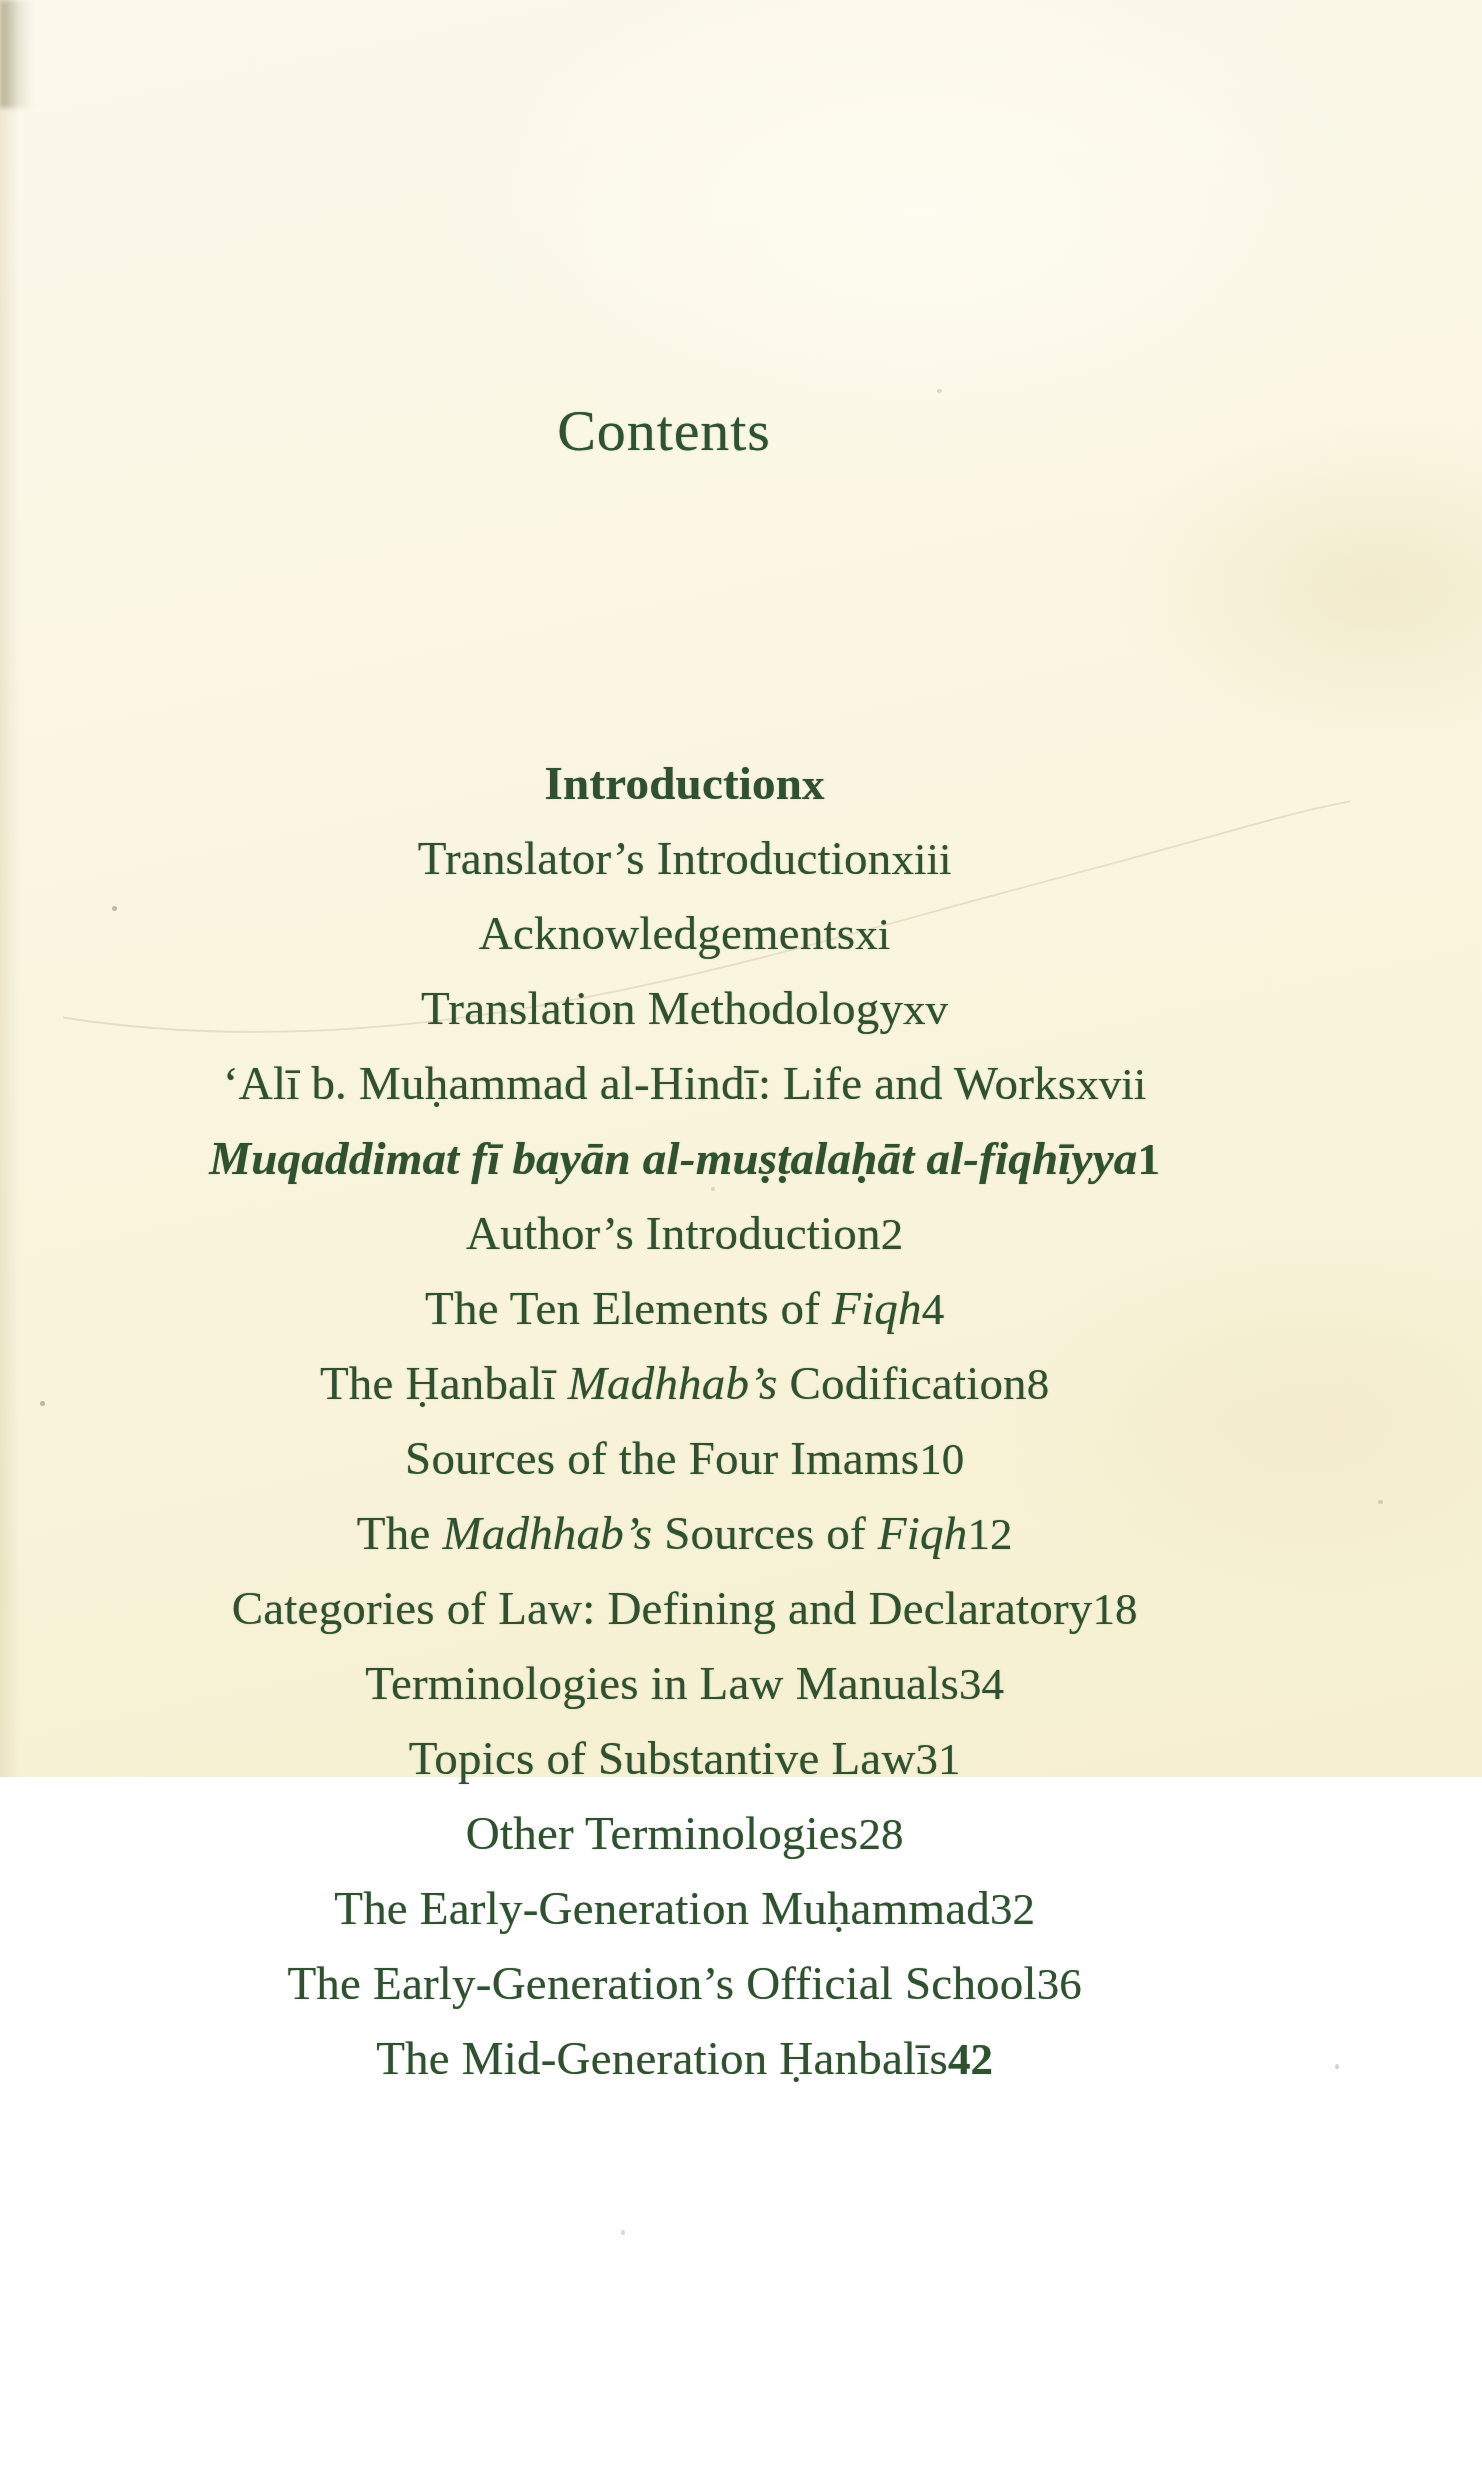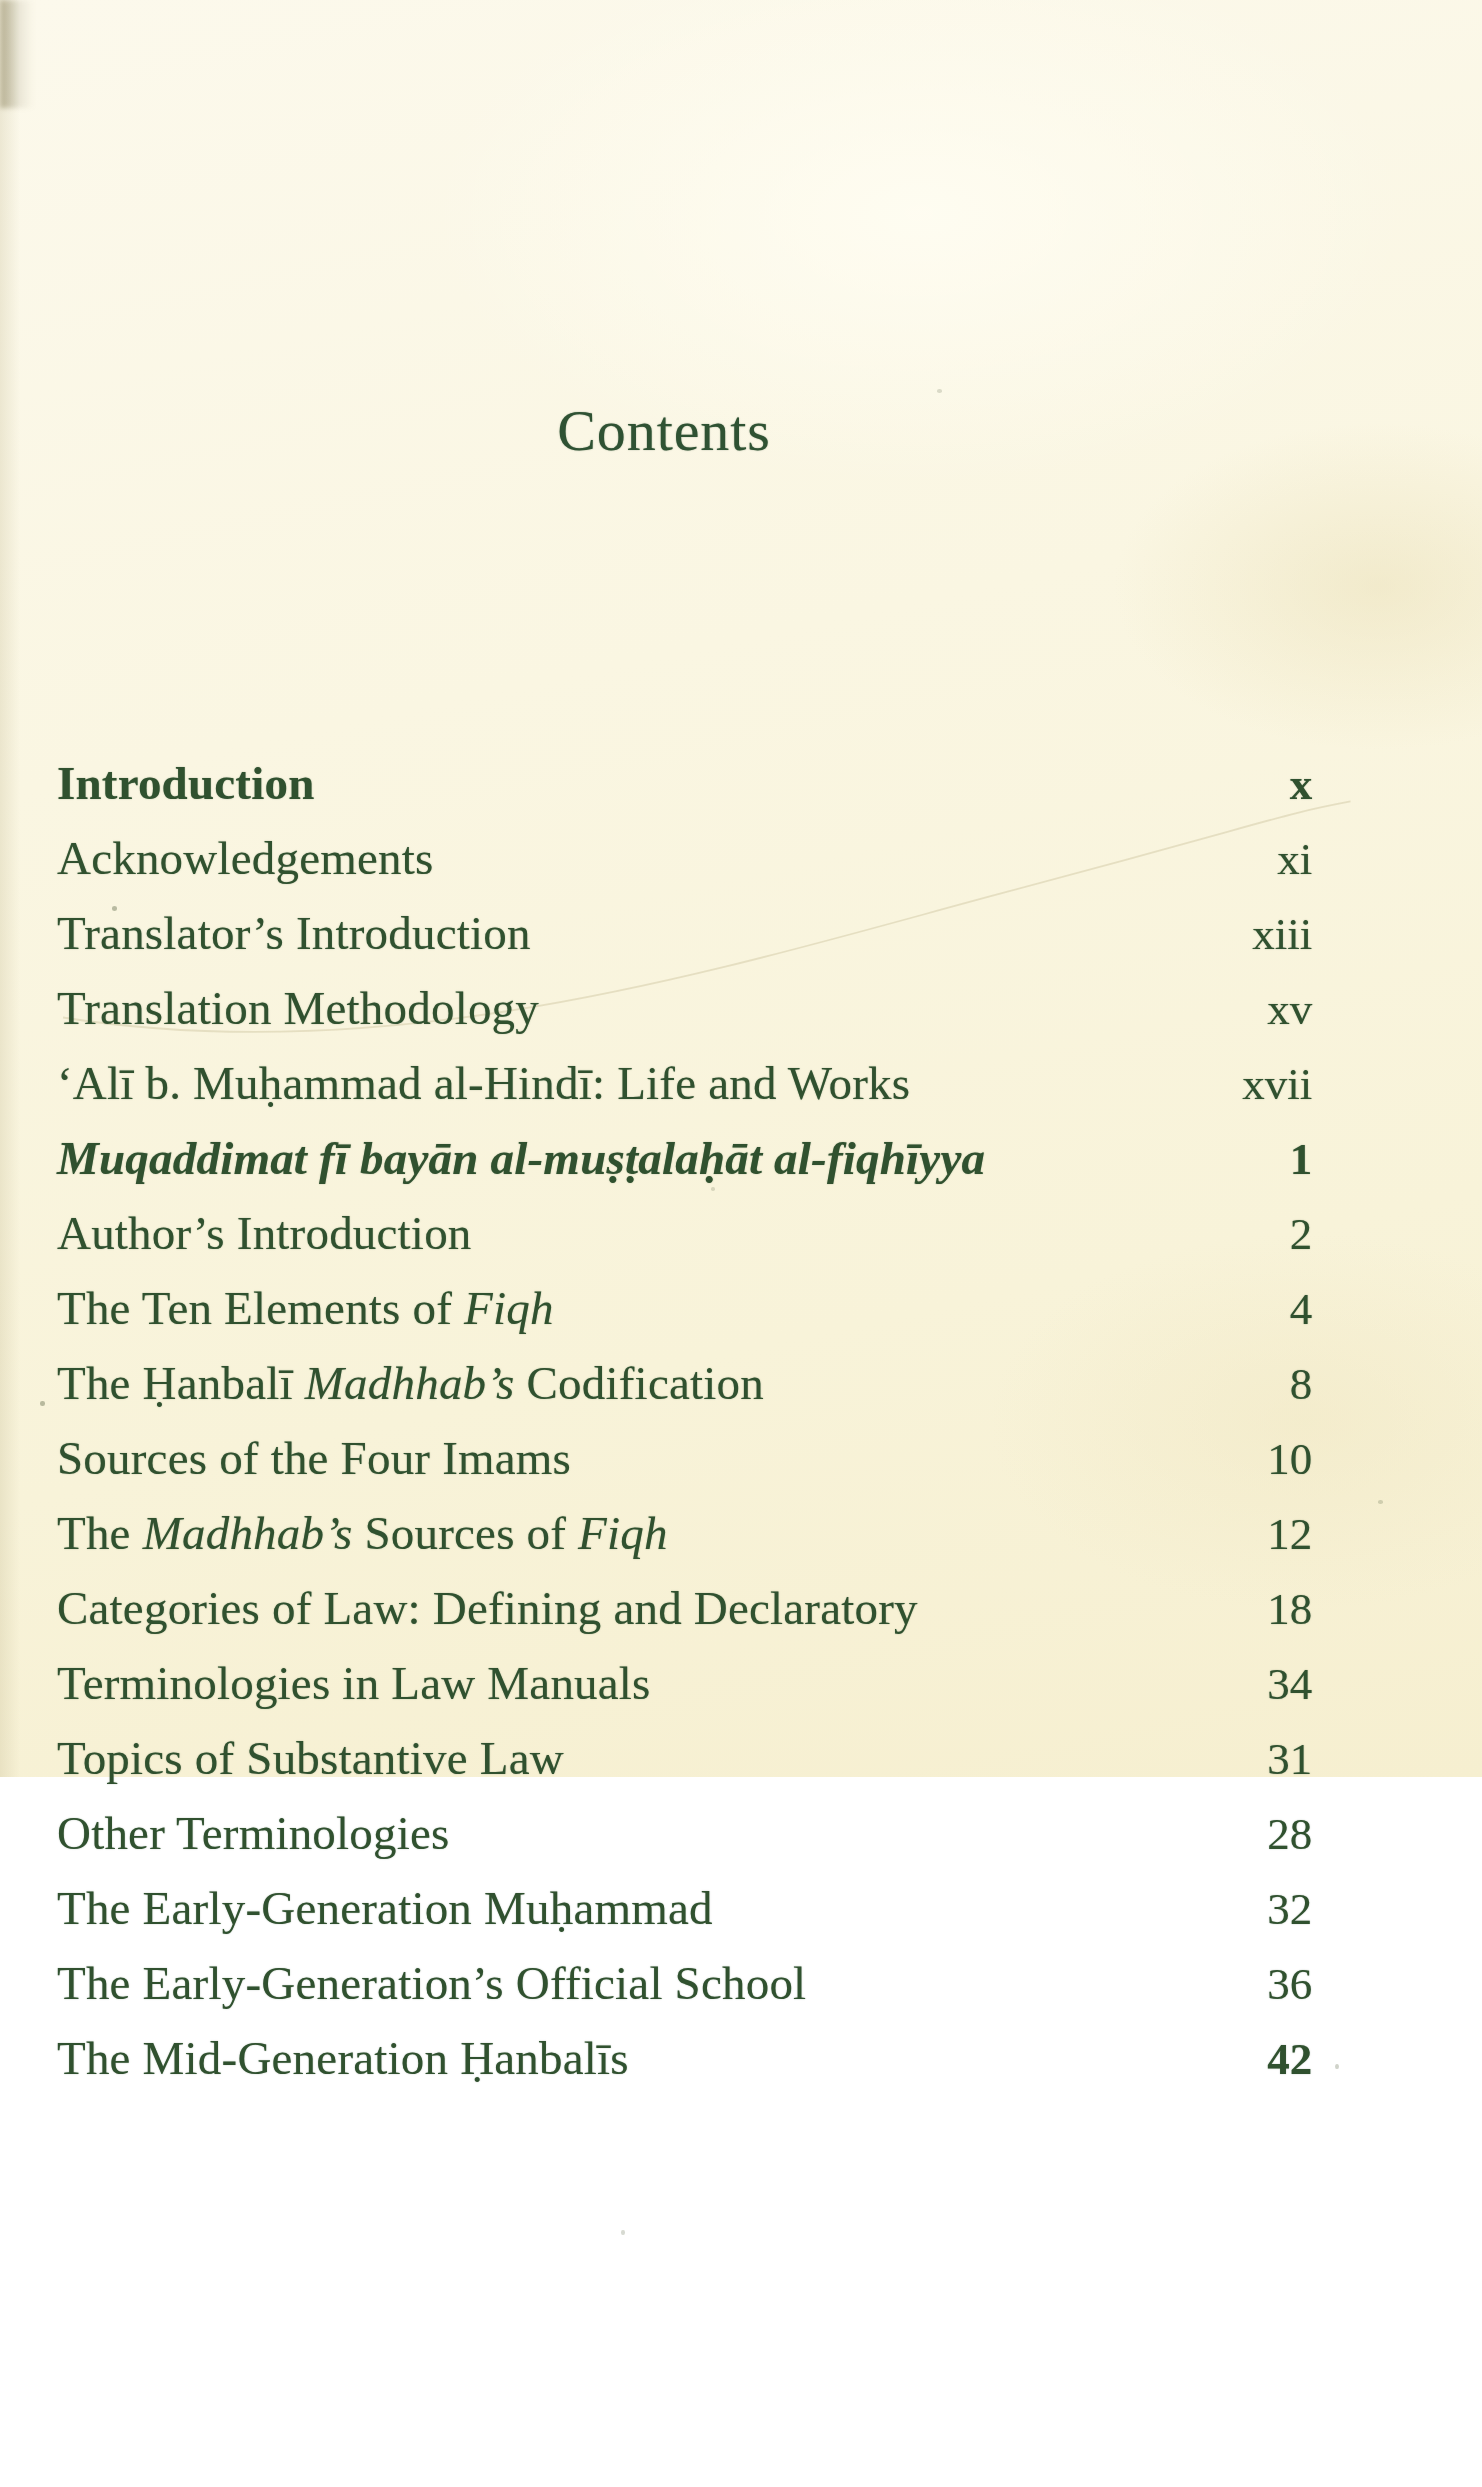--- a/index.html
+++ b/index.html
@@ -52,21 +52,21 @@
 
   .toc {
     position: absolute;
     left: 57px;
     top: 756px;
     width: 1257px;
   }
 
   .toc-row {
     display: flex;
-    justify-content: space-between;
+    justify-content: center;
     align-items: baseline;
     height: 75px;
   }
 
   .toc-label {
     font-size: 47px;
     letter-spacing: 0.2px;
     white-space: nowrap;
     text-shadow: 0 0 1.2px rgba(44,77,46,0.5);
   }
@@ -105,26 +105,26 @@
   </svg>
 
   <div class="title">Contents</div>
 
   <div class="toc">
       <div class="toc-row">
         <span class="toc-label"><span class="bd">Introduction</span></span>
         <span class="toc-page bd">x</span>
       </div>
       <div class="toc-row">
+        <span class="toc-label"><span>Translator’s Introduction</span></span>
+        <span class="toc-page">xiii</span>
+      </div>
+      <div class="toc-row">
         <span class="toc-label"><span>Acknowledgements</span></span>
         <span class="toc-page">xi</span>
-      </div>
-      <div class="toc-row">
-        <span class="toc-label"><span>Translator’s Introduction</span></span>
-        <span class="toc-page">xiii</span>
       </div>
       <div class="toc-row">
         <span class="toc-label"><span>Translation Methodology</span></span>
         <span class="toc-page">xv</span>
       </div>
       <div class="toc-row">
         <span class="toc-label"><span>‘Alī b. Muḥammad al-Hindī: Life and Works</span></span>
         <span class="toc-page">xvii</span>
       </div>
       <div class="toc-row">

